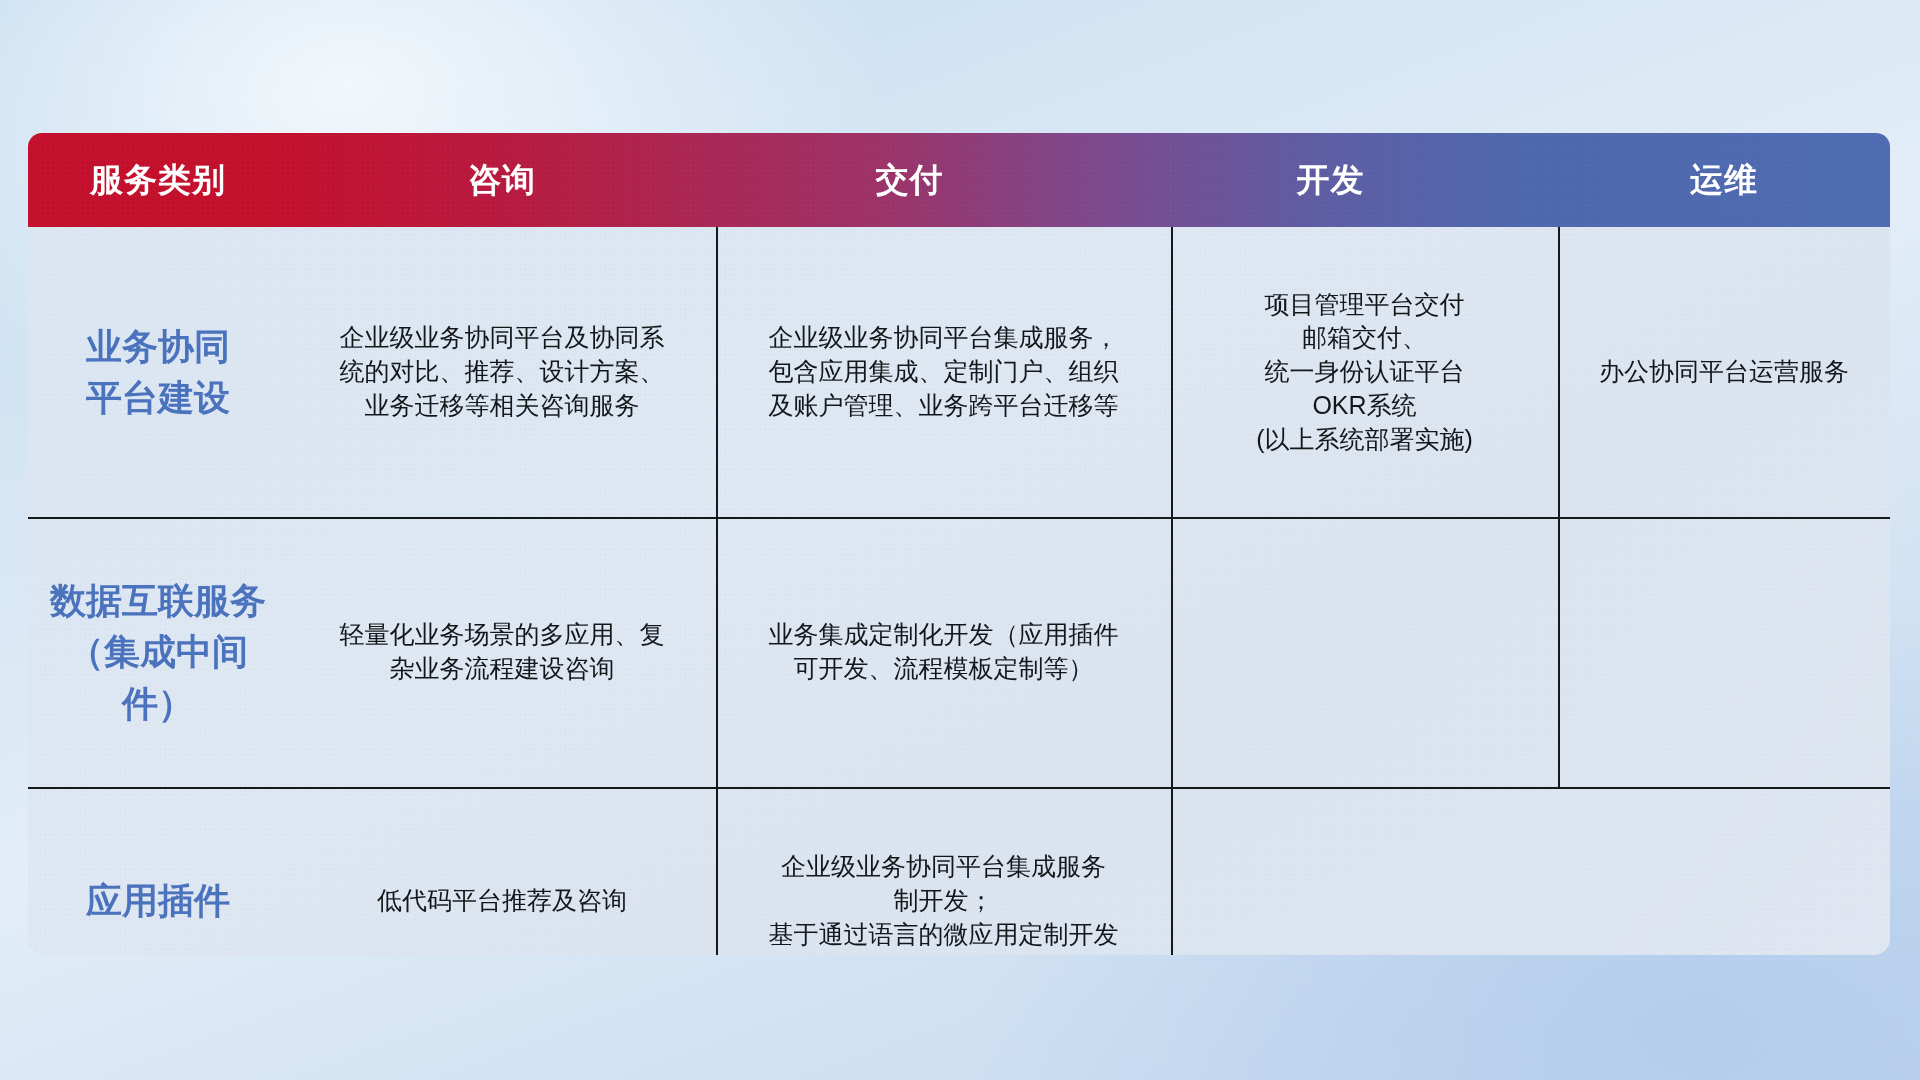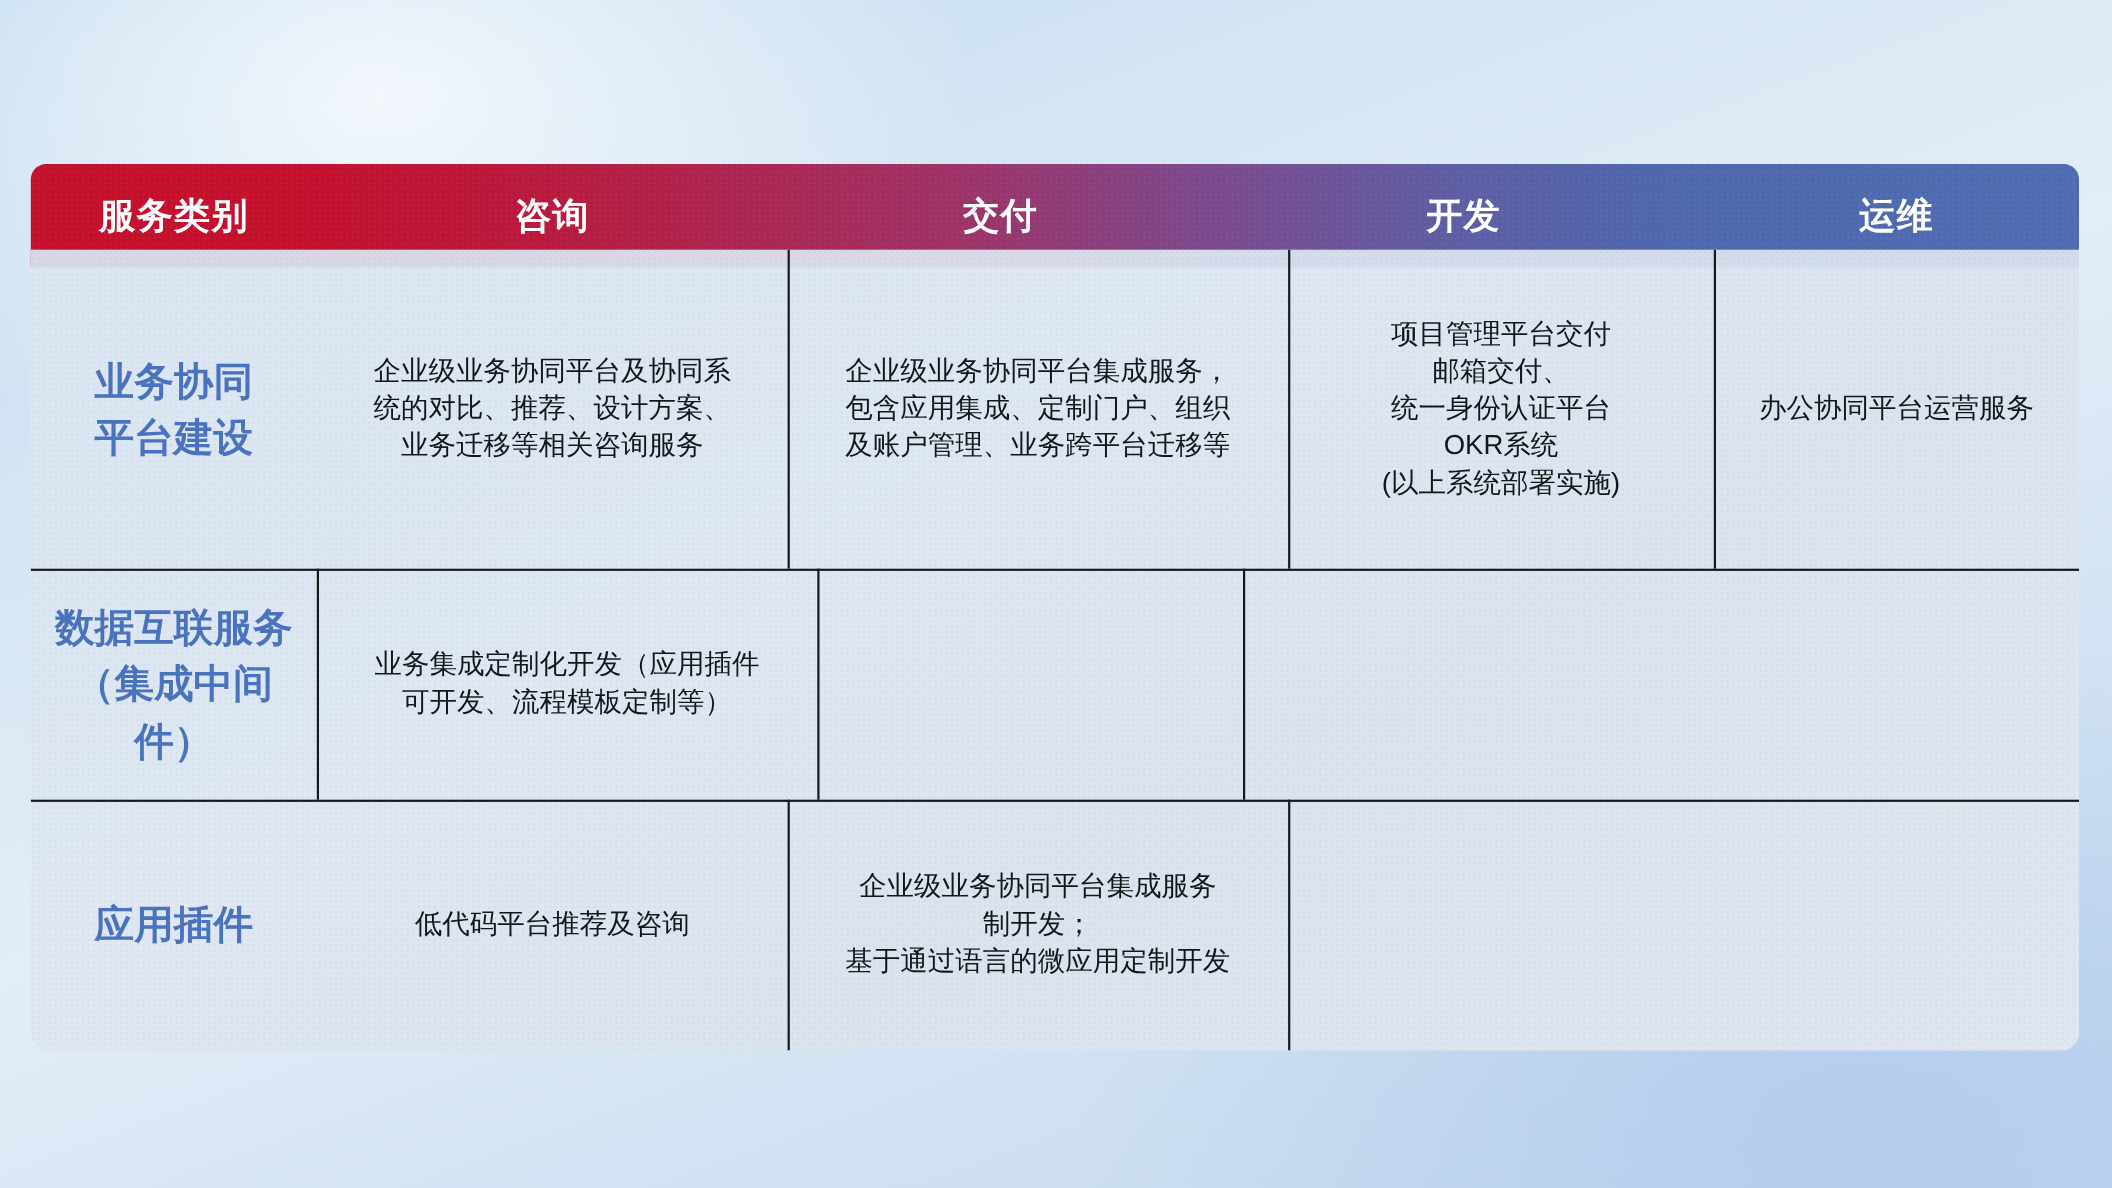--- a/index.html
+++ b/index.html
@@ -15,21 +15,21 @@
   
   #table-card {
     position:absolute;
     left:28px; top:133px;
     width:1862px; height:822px;
     border-radius:16px;
   }
 
   
   #table-header {
-    position:absolute; left:0; top:16px;
+    position:absolute; left:0; top:0;
     width:100%; height:94px;
     border-radius:14px 14px 0 0;
     background:linear-gradient(90deg,
        #c3102d 0%,
        #c3102d 13%,
        #b71b40 26%,
        #9e3266 45%,
        #7a4a8e 58%,
        #5d5ea4 70%,
        #4f67ac 80%,
@@ -69,21 +69,21 @@
   #table-body::after{
     content:"";
     position:absolute; inset:0;
     background-image:radial-gradient(rgba(120,145,185,0.10) 0.6px, transparent 0.6px);
     background-size:5px 5px;
     pointer-events:none;
   }
 
   .row { display:flex; position:relative; }
   .row.r1 { height:290px; }
-  .row.r2 { height:210px; }
+  .row.r2 { height:270px; }
   .row.r3 { height:228px; }
   .row.r2::before, .row.r3::before{
     content:""; position:absolute; left:0; top:0;
     width:100%; height:2px; background:#16191c;
   }
 
   .cell {
     display:flex; align-items:center; justify-content:center;
     padding:6px 12px;
     position:relative;
@@ -140,20 +140,22 @@
 邮箱交付、
 统一身份认证平台
 OKR系统
 (以上系统部署实施)</div>
       <div class="cell c4 vline">办公协同平台运营服务</div>
     </div>
 
     <div class="row r2">
       <div class="cell label c0">数据互联服务
 （集成中间件）</div>
+      <div class="cell c1">轻量化业务场景的多应用、复
+杂业务流程建设咨询</div>
       <div class="cell c2 vline">业务集成定制化开发（应用插件
 可开发、流程模板定制等）</div>
       <div class="cell c3 vline"></div>
       <div class="cell c4 vline"></div>
     </div>
 
     <div class="row r3">
       <div class="cell label c0">应用插件</div>
       <div class="cell c1">低代码平台推荐及咨询</div>
       <div class="cell c2 vline">企业级业务协同平台集成服务

